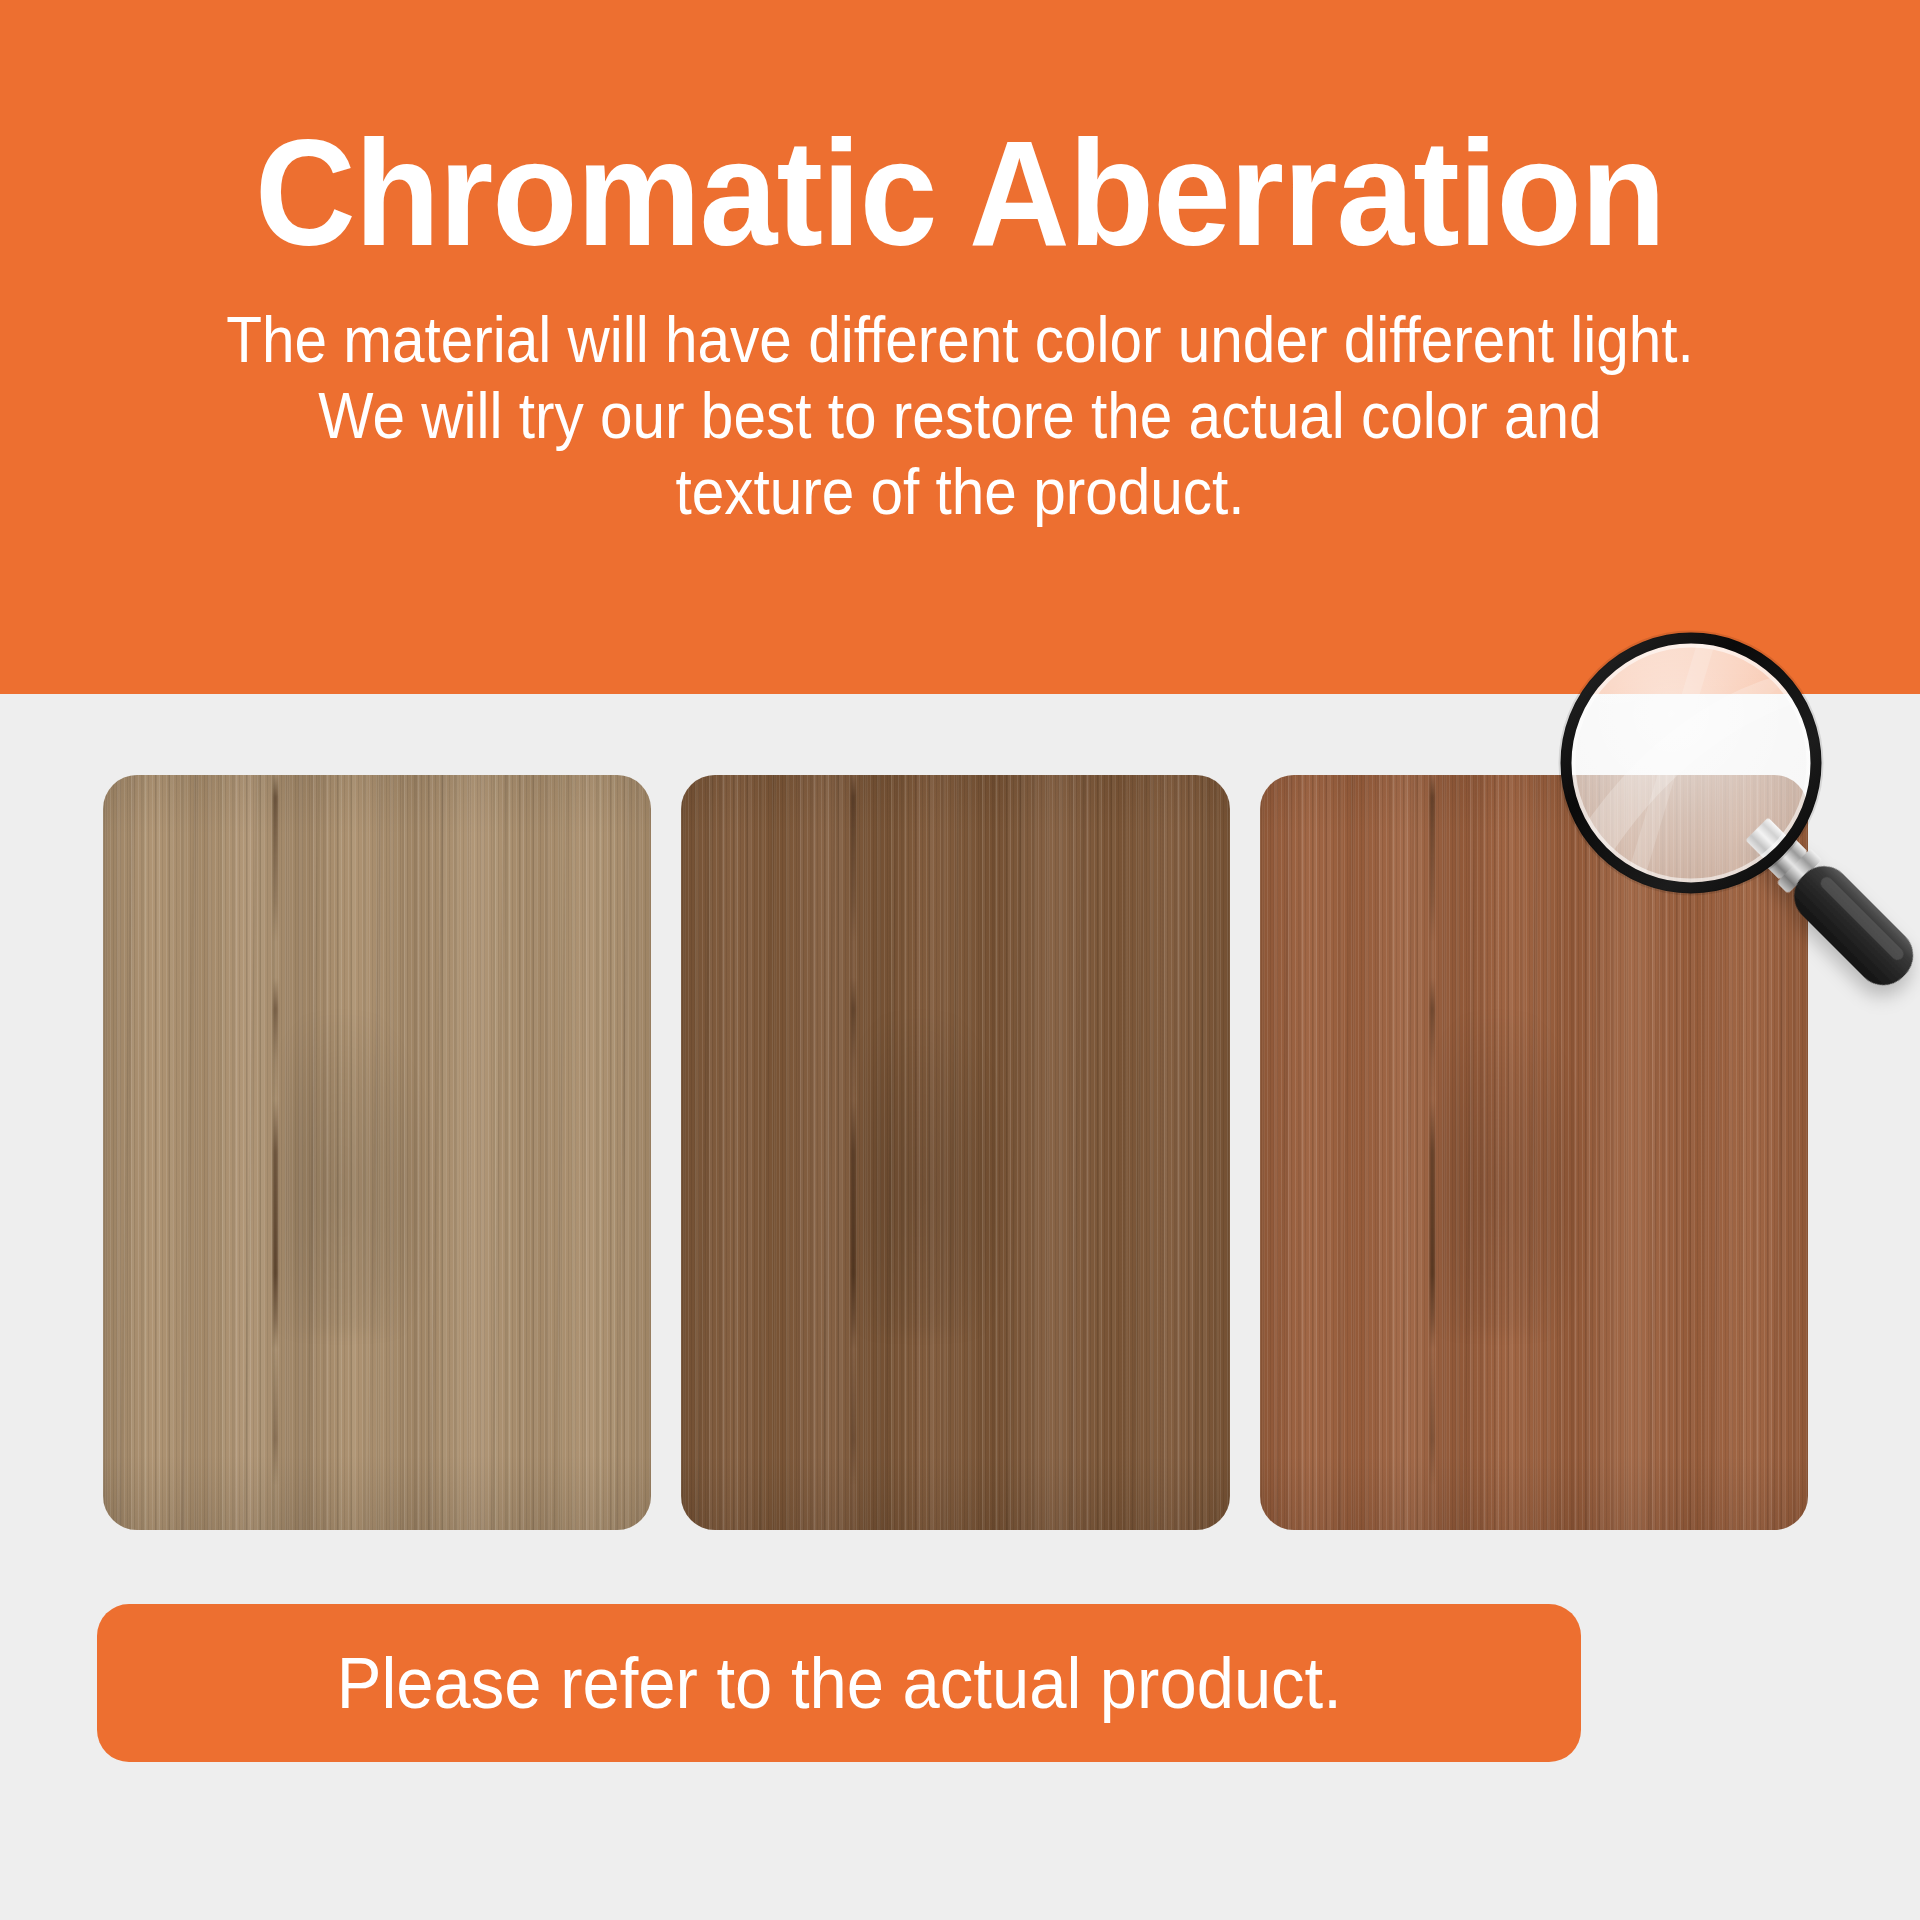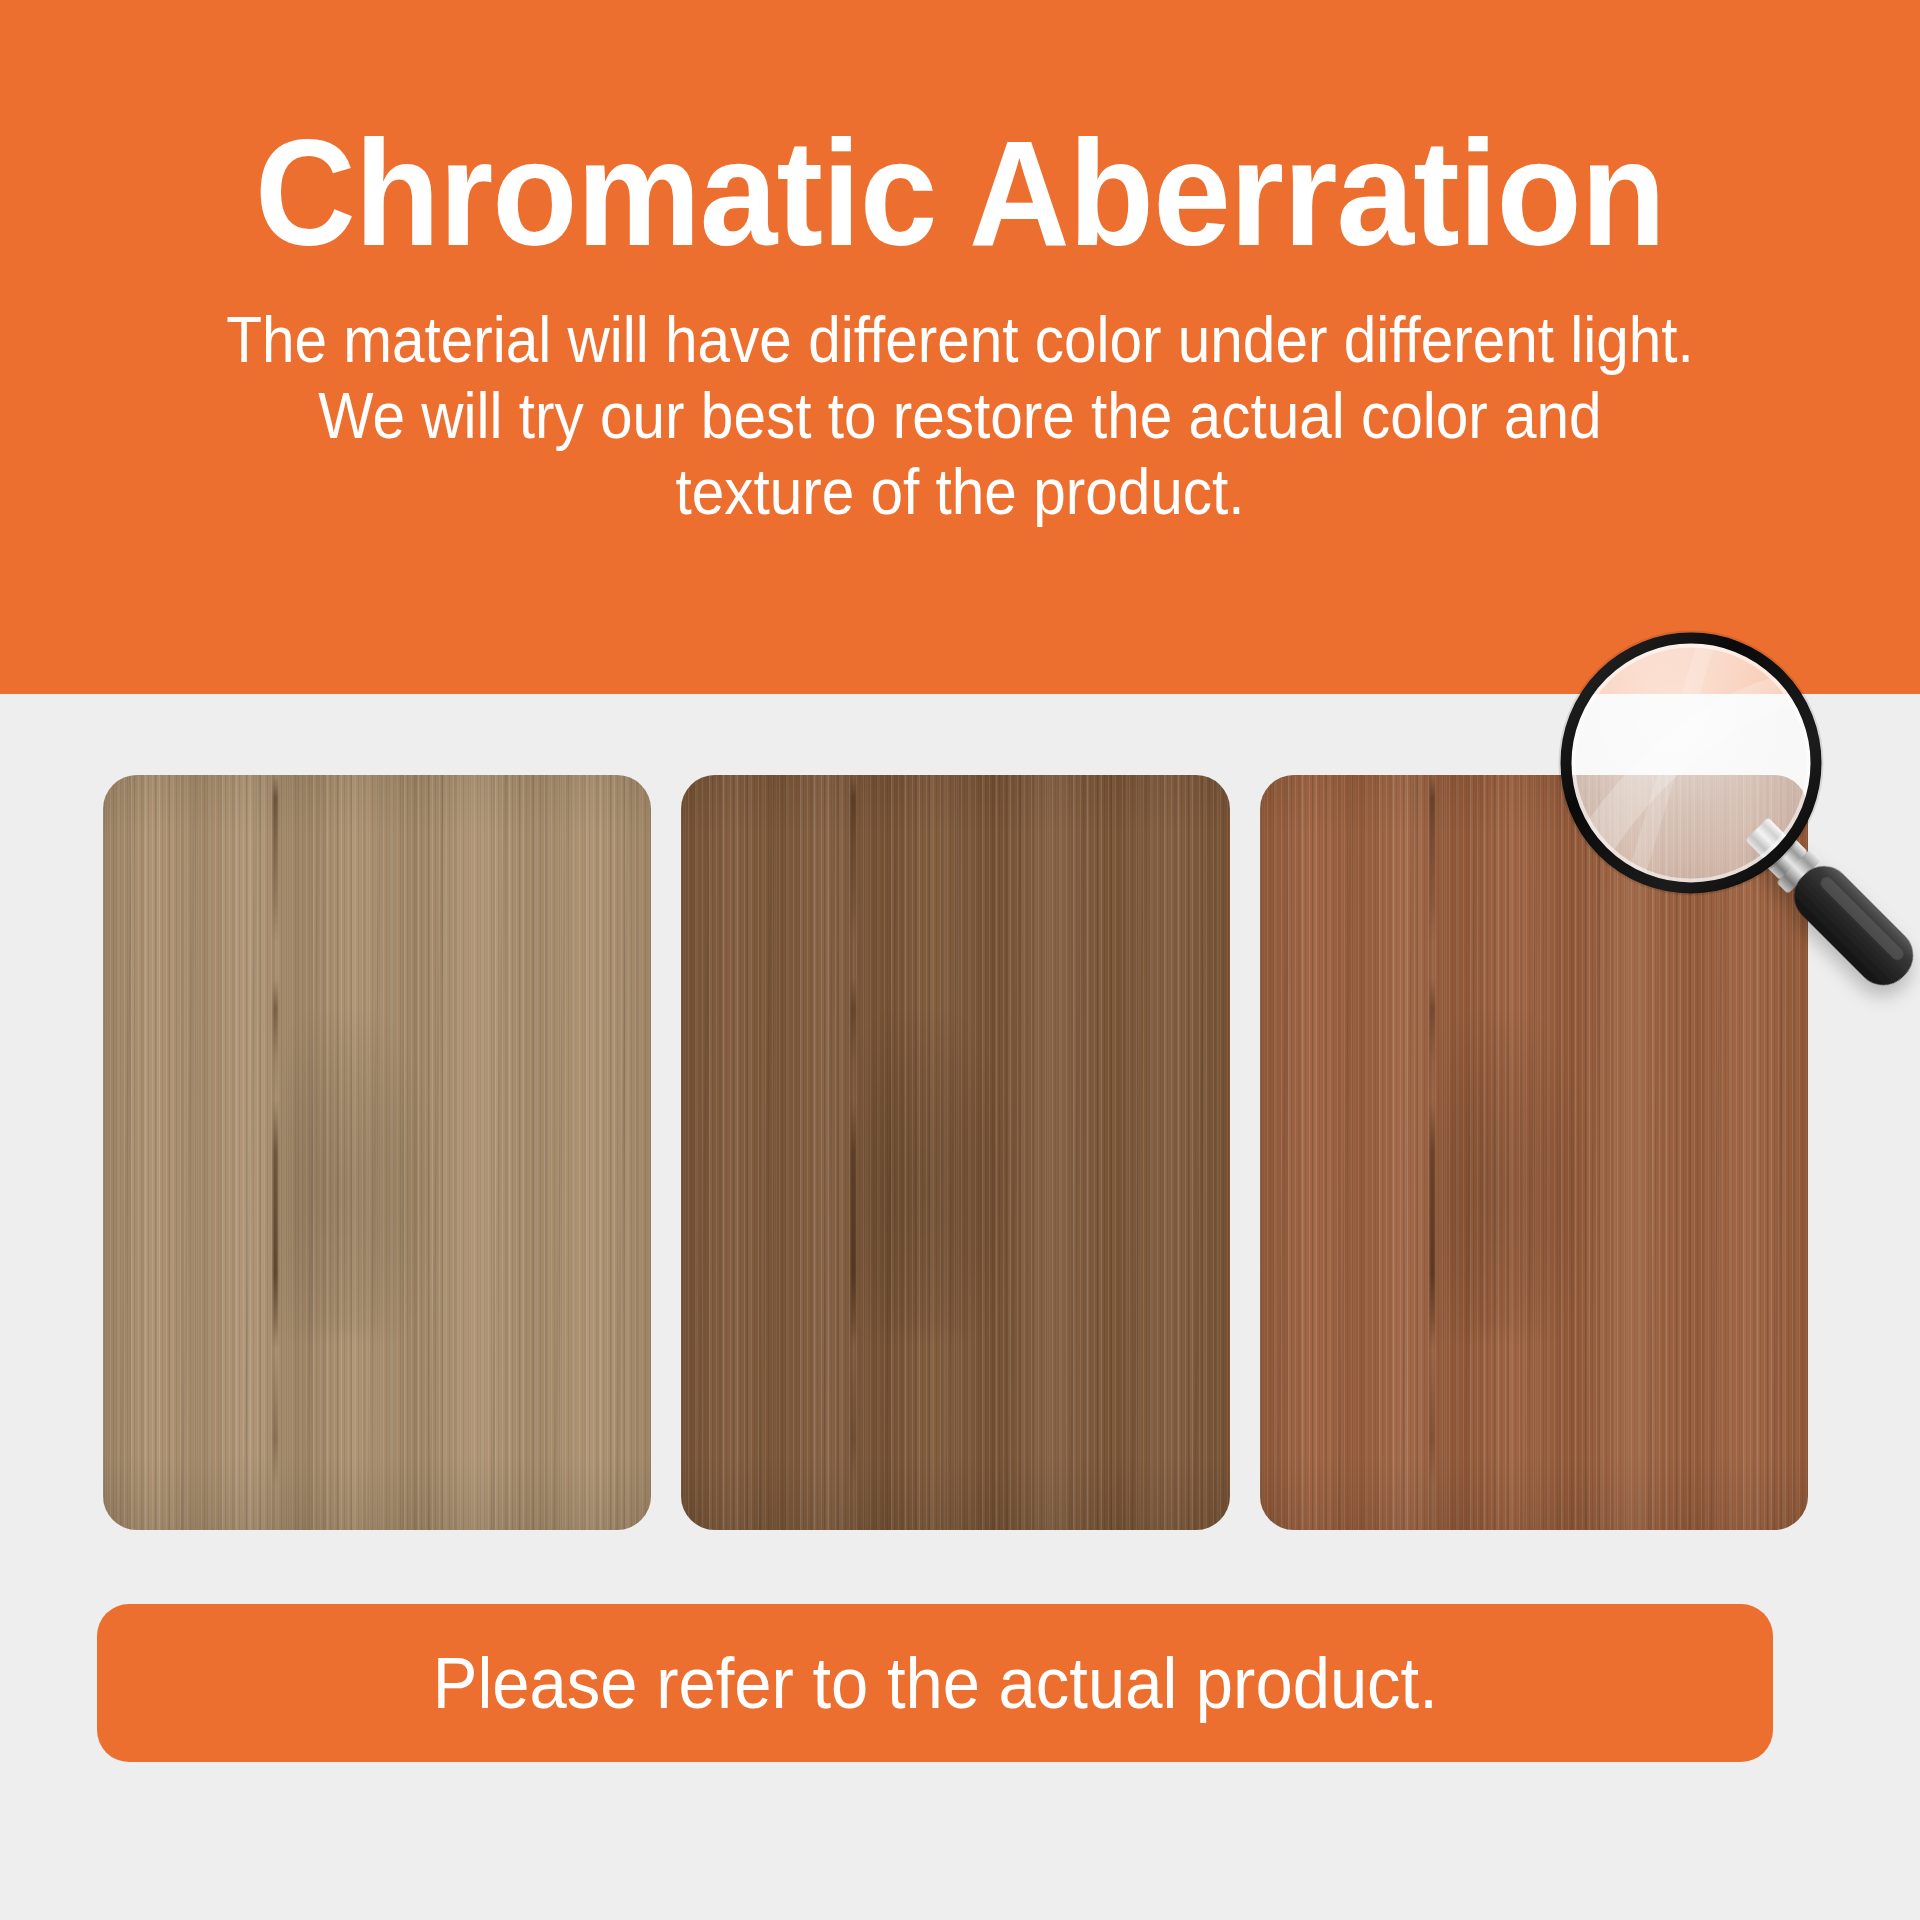--- a/index.html
+++ b/index.html
@@ -172,21 +172,21 @@
     z-index: 5;
     pointer-events: none;
   }
   .magnifier svg { display: block; overflow: visible; }
 
   
   .bottom-banner {
     position: absolute;
     left: 97px;
     top: 1604px;
-    width: 1676px;
+    width: 1484px;
     height: 158px;
     background: #ed6f30;
     border-radius: 32px;
     display: flex;
     align-items: center;
     justify-content: center;
     z-index: 3;
   }
   .bottom-banner-text {
     color: #ffffff;

